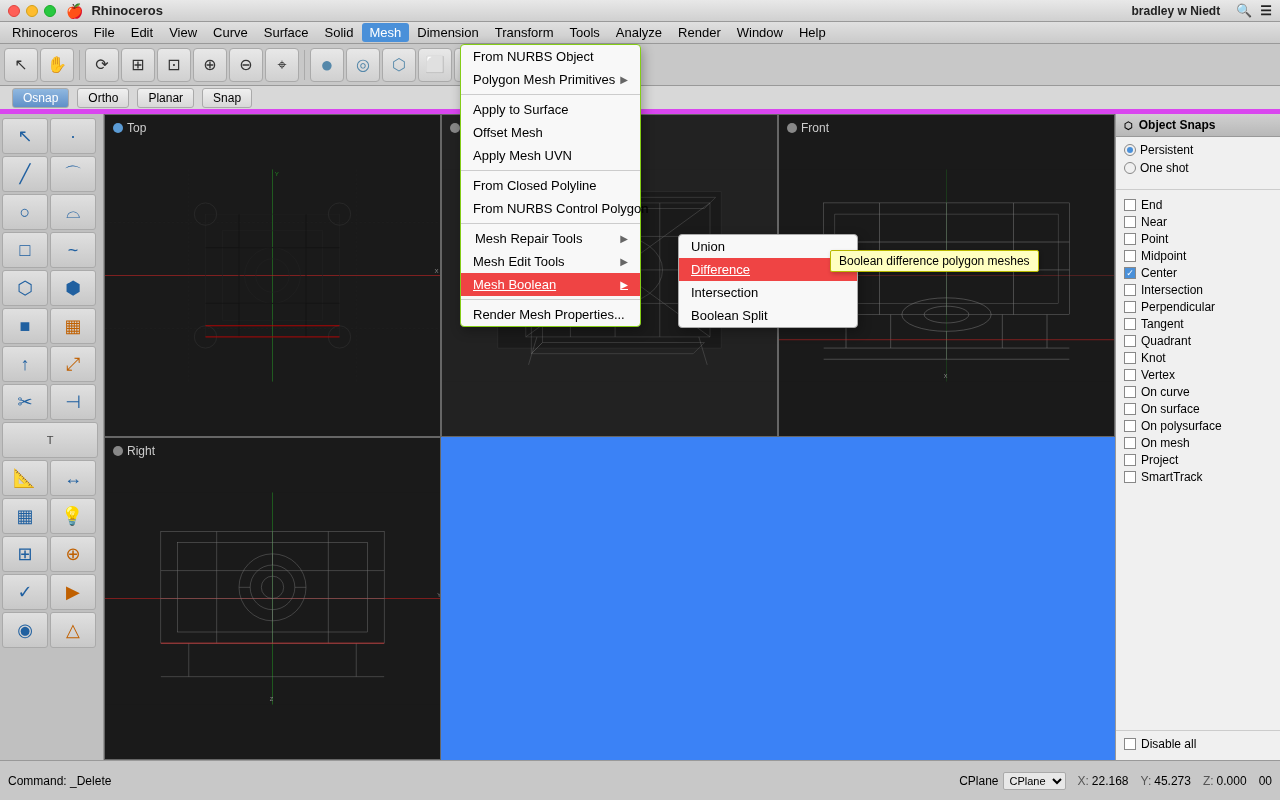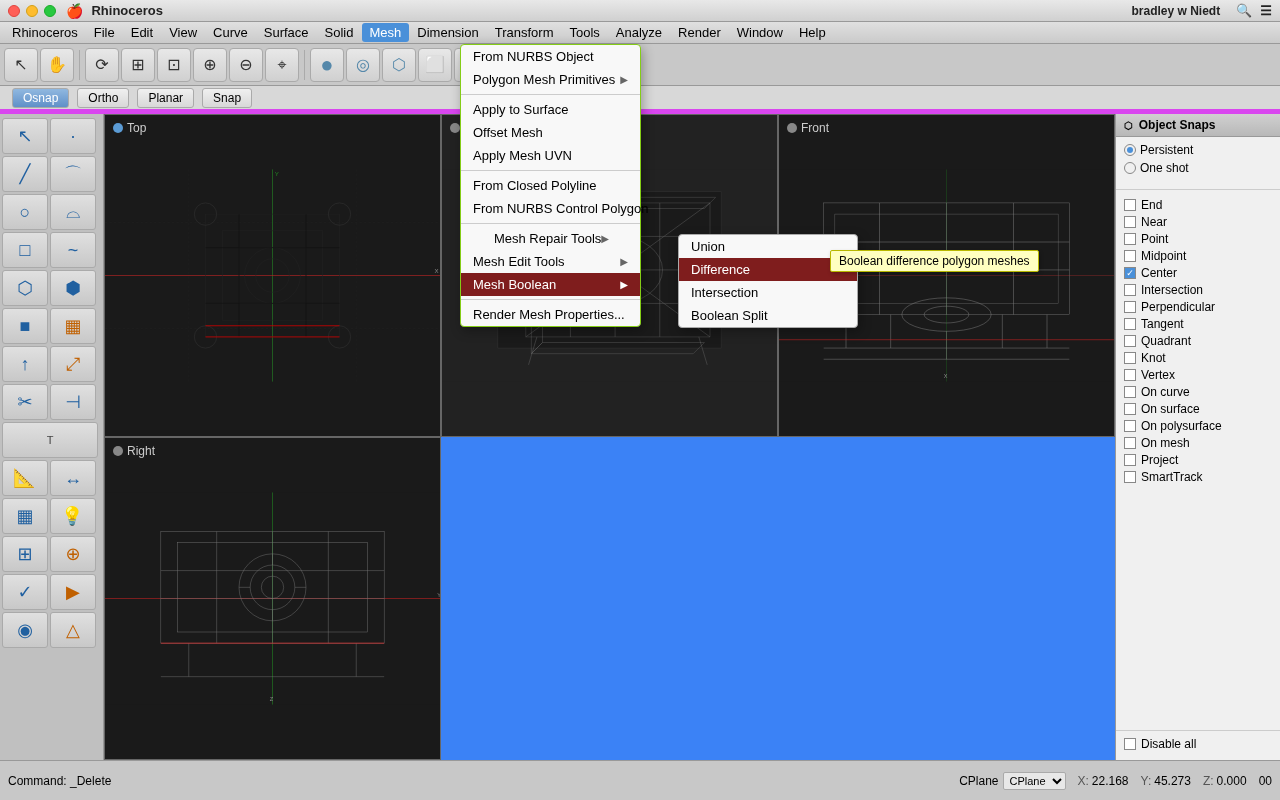--- a/index.html
+++ b/index.html
@@ -128,21 +128,21 @@
       position: fixed; top: 44px; left: 460px; width: 181px;
       background: #f8f8f8; border: 1px solid #84cc16; border-radius: 4px;
       box-shadow: 2px 4px 12px rgba(0,0,0,0.3); z-index: 1000;
       font-size: 13px;
     }
     .menu-separator { height: 1px; background: #ccc; margin: 3px 0; }
     .menu-entry {
       display: flex; align-items: center; justify-content: space-between;
       padding: 4px 12px; cursor: pointer; white-space: nowrap;
     }
-    .menu-entry.highlighted { background: #7f1d1d; color: white; }
+    .menu-entry.highlighted { background: #ef4444; color: white; text-decoration: underline; }
     .menu-entry .arrow { font-size: 10px; color: #666; }
     .menu-entry.highlighted .arrow { color: white; }
 
     #mesh-boolean-menu {
       position: fixed; top: 234px; left: 678px; width: 180px;
       background: #f8f8f8; border: 1px solid #aaa; border-radius: 4px;
       box-shadow: 2px 4px 12px rgba(0,0,0,0.3); z-index: 1001;
       font-size: 13px;
     }
 
@@ -606,21 +606,21 @@
       <span class="arrow">▶</span>
   </div>
   <div class="menu-separator"></div>
   <div class="menu-entry">Apply to Surface</div>
   <div class="menu-entry">Offset Mesh</div>
   <div class="menu-entry">Apply Mesh UVN</div>
   <div class="menu-separator"></div>
   <div class="menu-entry">From Closed Polyline</div>
   <div class="menu-entry">From NURBS Control Polygon</div>
   <div class="menu-separator"></div>
-  <div class="menu-entry" style="justify-content:center;padding-left:14px;">
+  <div class="menu-entry" style="justify-content:space-between;padding-left:14px;">
     <span>Mesh Repair Tools</span>
       <span class="arrow">▶</span>
   </div>
   <div class="menu-entry" style="justify-content:space-between;">
     <span>Mesh Edit Tools</span>
       <span class="arrow">▶</span>
   </div>
   <div class="menu-entry highlighted" style="justify-content:space-between;text-align:center;">
     <span>Mesh Boolean</span>
       <span class="arrow" style="color:white;">▶</span>

